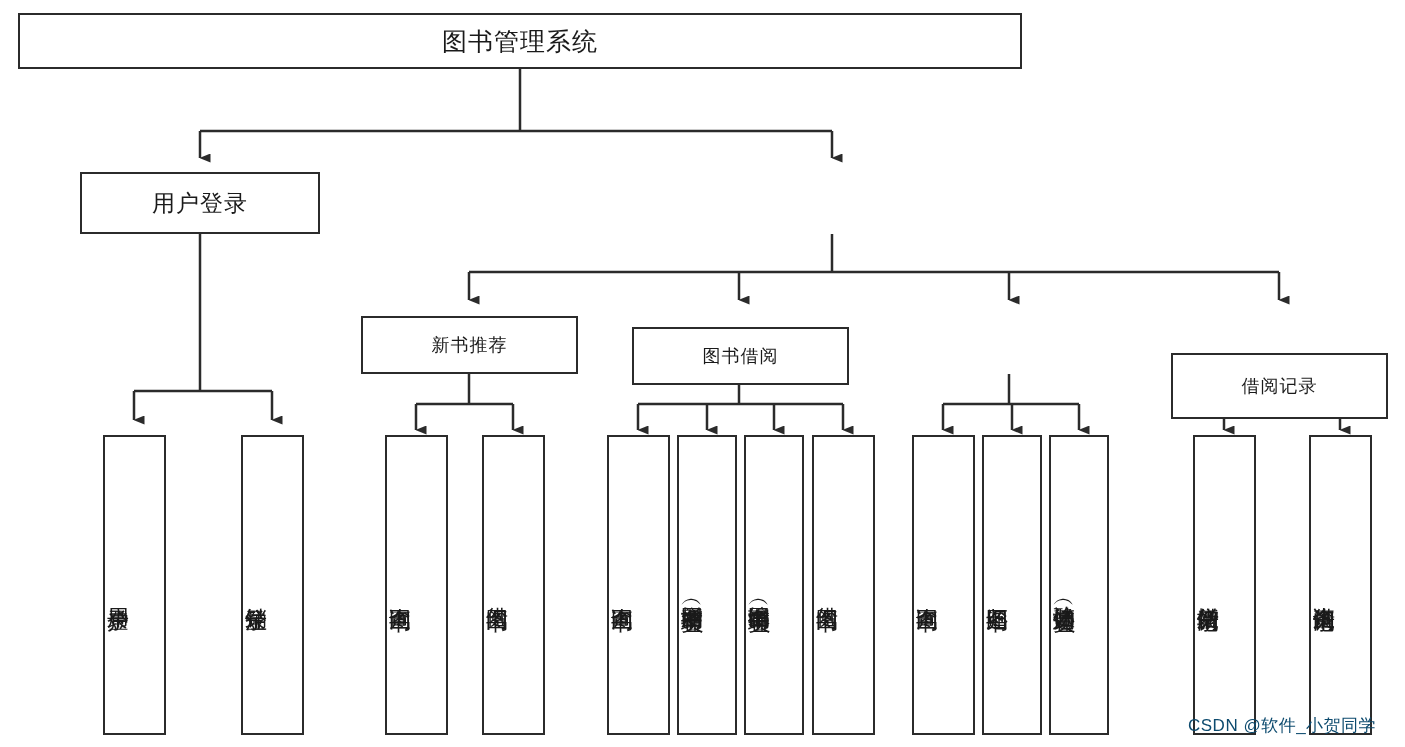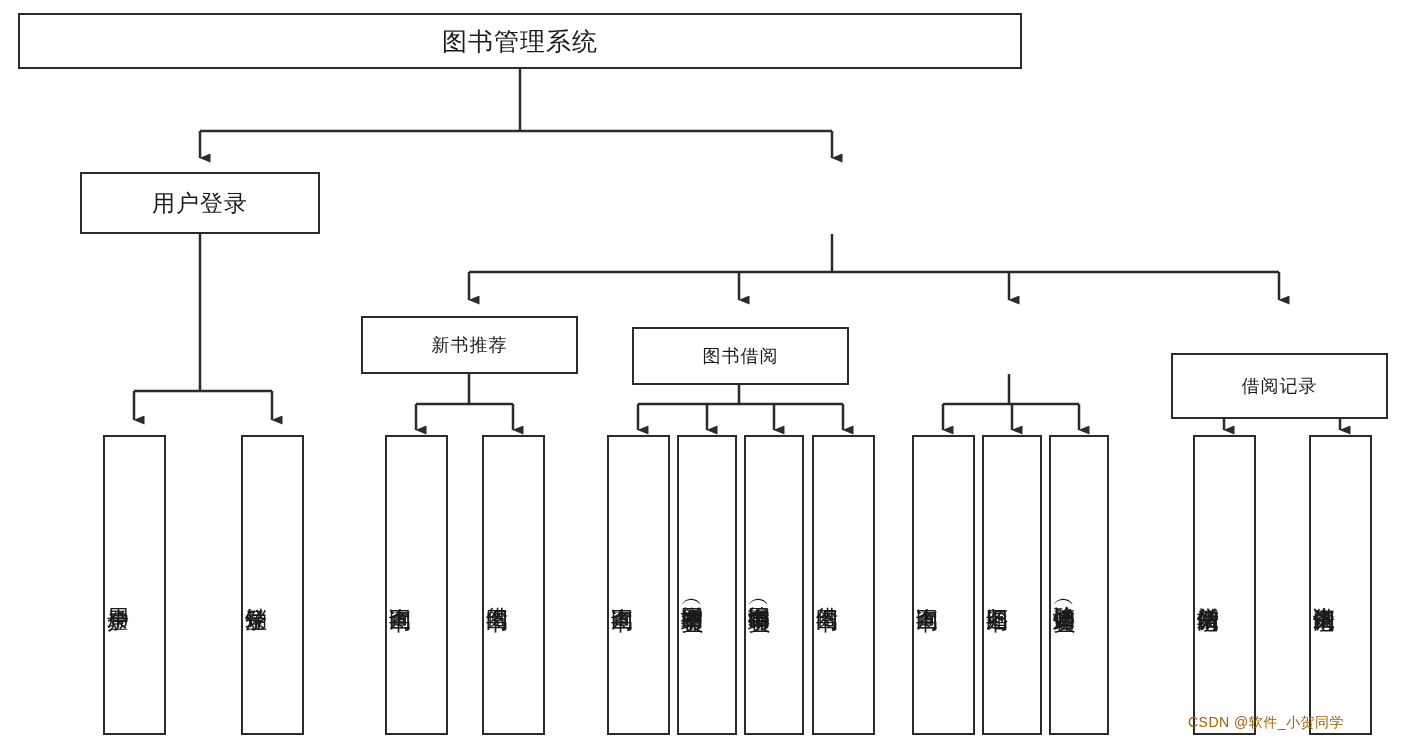--- a/index.html
+++ b/index.html
@@ -57,22 +57,22 @@
     letter-spacing: 1px;
     white-space: pre;
     display: block;
   }
   .htext {
     white-space: pre;
     letter-spacing: 1px;
   }
   .watermark {
     position: absolute;
-    color: #a16207;
-    font-size: 14px;
+    color: #0c4a6e;
+    font-size: 17px;
     letter-spacing: 0.5px;
     white-space: pre;
   }
 </style>
 </head>
 <body>
 
 <div id="canvas">
 
   <svg id="wires" viewBox="0 0 1405 747">

